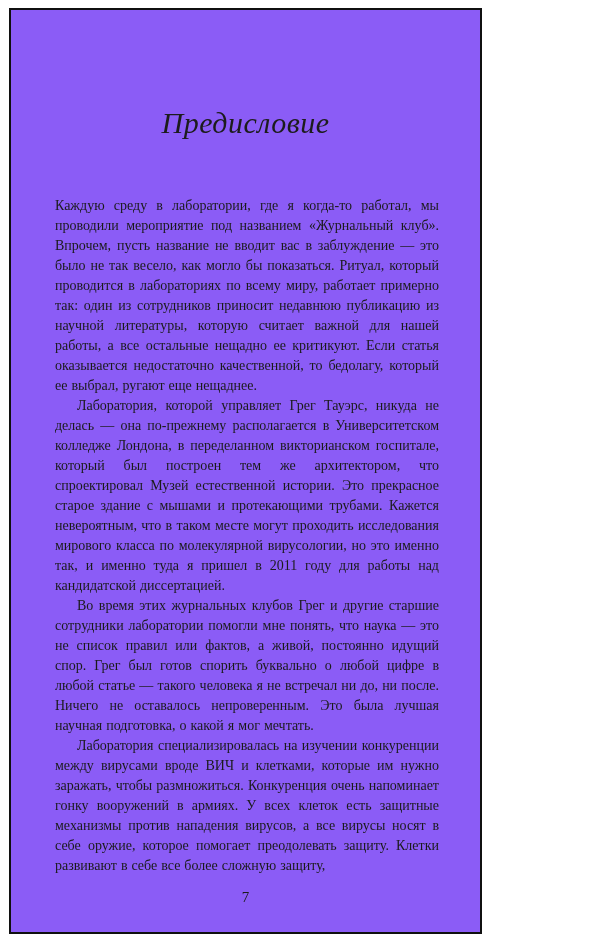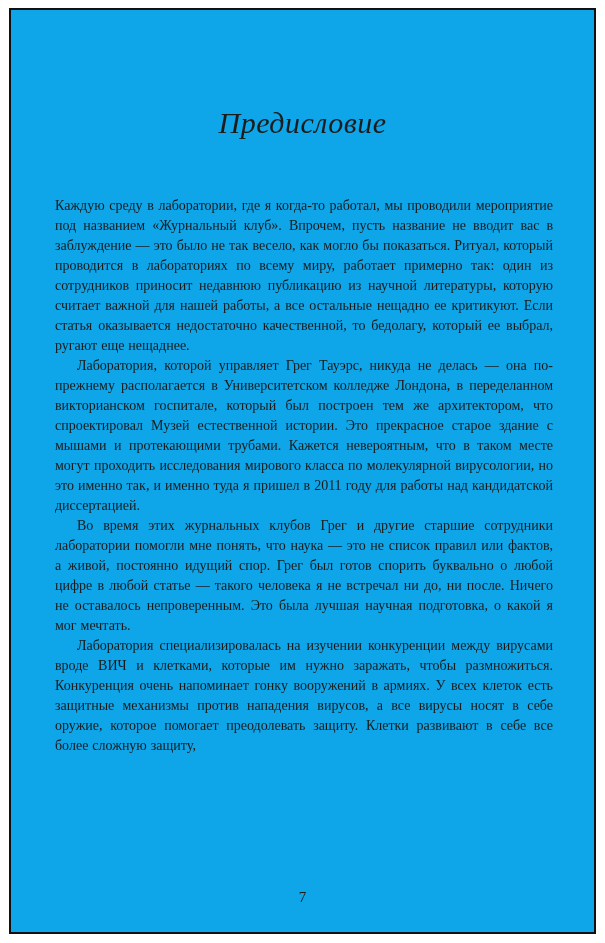--- a/index.html
+++ b/index.html
@@ -12,25 +12,25 @@
       height: 943px;
       position: relative;
       font-family: "Liberation Serif", serif;
       color: #1b1b1b;
       overflow: hidden;
     }
     .page-frame {
       position: absolute;
       left: 9px;
       top: 8px;
-      width: 587px;
+      width: 473px;
       height: 926px;
       box-sizing: border-box;
       border: 2px solid #101010;
-      background: #0ea5e9;
+      background: #8b5cf6;
     }
     .chapter-title {
       position: absolute;
       top: 96px;
       left: 0;
       right: 0;
       margin: 0;
       text-align: center;
       font-style: italic;
       font-weight: normal;

